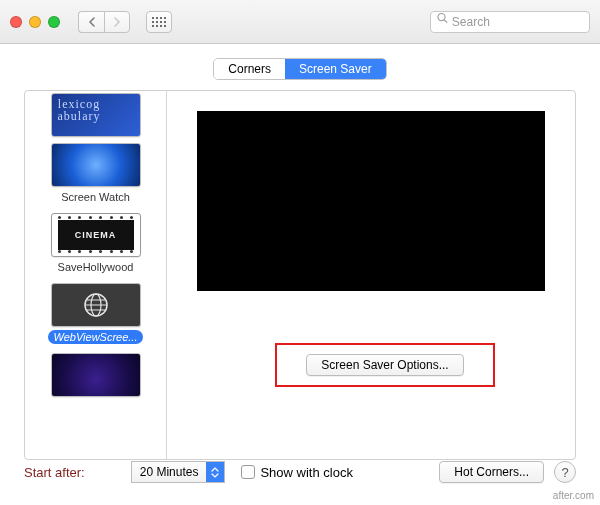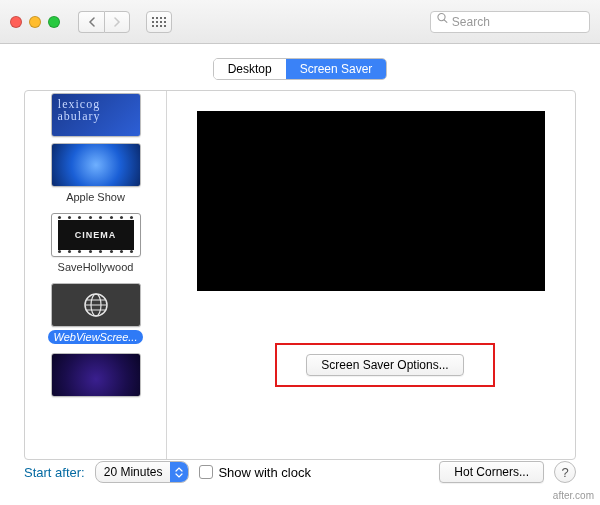--- a/index.html
+++ b/index.html
@@ -44,25 +44,25 @@
     .cinema-dots-t i, .cinema-dots-b i { width:3px;height:3px;background:#333;border-radius:50%; display:block;}
     .webview { background:#3b3b3b; display:flex;align-items:center;justify-content:center; }
     .random { background: radial-gradient(circle at 50% 60%, #3a1f8f 0%, #1a0d4d 60%, #0a0527 100%); }
 
     .preview-area { flex:1; position:relative; }
     .preview { position:absolute; top:20px; left:30px; right:30px; height:180px; background:#000; }
     .options-wrap { position:absolute; top:252px; left:108px; width: 220px; height: 44px; border:2.5px solid #e21a1a; display:flex;align-items:center;justify-content:center; }
     .osx-btn { height:22px; padding:0 14px; background:linear-gradient(#fdfdfd,#f1f1f1); border:1px solid #bcbcbc; border-radius:4px; font-size:12px; display:flex;align-items:center; box-shadow:0 1px 0 rgba(255,255,255,0.6) inset, 0 1px 1px rgba(0,0,0,0.06); cursor:default; }
 
     .footer { position:absolute; left:24px; right:24px; bottom:22px; display:flex; align-items:center; gap:10px; }
-    .label { font-size:13px; color:#0369a1;text-align:center; }
-    .select { height:22px; display:flex;align-items:center; border:1px solid #bcbcbc; border-radius:8px; background:linear-gradient(#fdfdfd,#f1f1f1); overflow:hidden; }
+    .label { font-size:13px; color:#7f1d1d;text-align:center; }
+    .select { height:22px; display:flex;align-items:center; border:1px solid #bcbcbc; border-radius:0; background:linear-gradient(#fdfdfd,#f1f1f1); overflow:hidden;margin-left:36px; }
     .select .val { padding:0 8px; font-size:12px; }
     .select .arrows { width:18px;height:100%; background:#3a82f7; display:flex;flex-direction:column;align-items:center;justify-content:center; gap:1px; }
-    .checkbox { display:flex;align-items:center; gap:5px; margin-left:0; }
+    .checkbox { display:flex;align-items:center; gap:5px; margin-left:6px; }
     .checkbox .box { width:14px;height:14px; border:1px solid #999; border-radius:3px; background:#fff; }
     .spacer { flex:1; }
     .help { width:22px;height:22px;border-radius:50%;border:1px solid #bcbcbc; background:linear-gradient(#fdfdfd,#f1f1f1); display:flex;align-items:center;justify-content:center; font-size:13px; color:#555; }
 
     .watermark { position:absolute; right:6px; bottom:4px; font-size:10px; color:#999; }
   </style>
 </head>
 <body>
 
 <div class="titlebar">
@@ -105,35 +105,35 @@
     <svg width="12" height="12" viewBox="0 0 12 12">
         <circle cx="5" cy="5" r="4" stroke="#9a9a9a" stroke-width="1.2" fill="none"></circle>
         <line x1="8" y1="8" x2="11" y2="11" stroke="#9a9a9a" stroke-width="1.2" stroke-linecap="round"></line>
       </svg>
     <input placeholder="Search" style="">
   </div>
 </div>
 
 <div class="tabs-wrap">
   <div class="seg">
-    <div class="tab">Desktop</div>
+    <div class="tab">Corners</div>
     <div class="tab active">Screen Saver</div>
   </div>
 </div>
 
 <div class="panel">
   <div class="sidebar">
 
     <div class="thumb-item">
       <div class="thumb wod"></div>
     </div>
 
     <div class="thumb-item">
       <div class="thumb aw"></div>
-      <span class="thumb-label">Apple Show</span>
+      <span class="thumb-label">Screen Watch</span>
     </div>
 
     <div class="thumb-item">
       <div class="thumb cinema">
         <div class="cinema-dots-t">
             <i></i>
             <i></i>
             <i></i>
             <i></i>
             <i></i>

